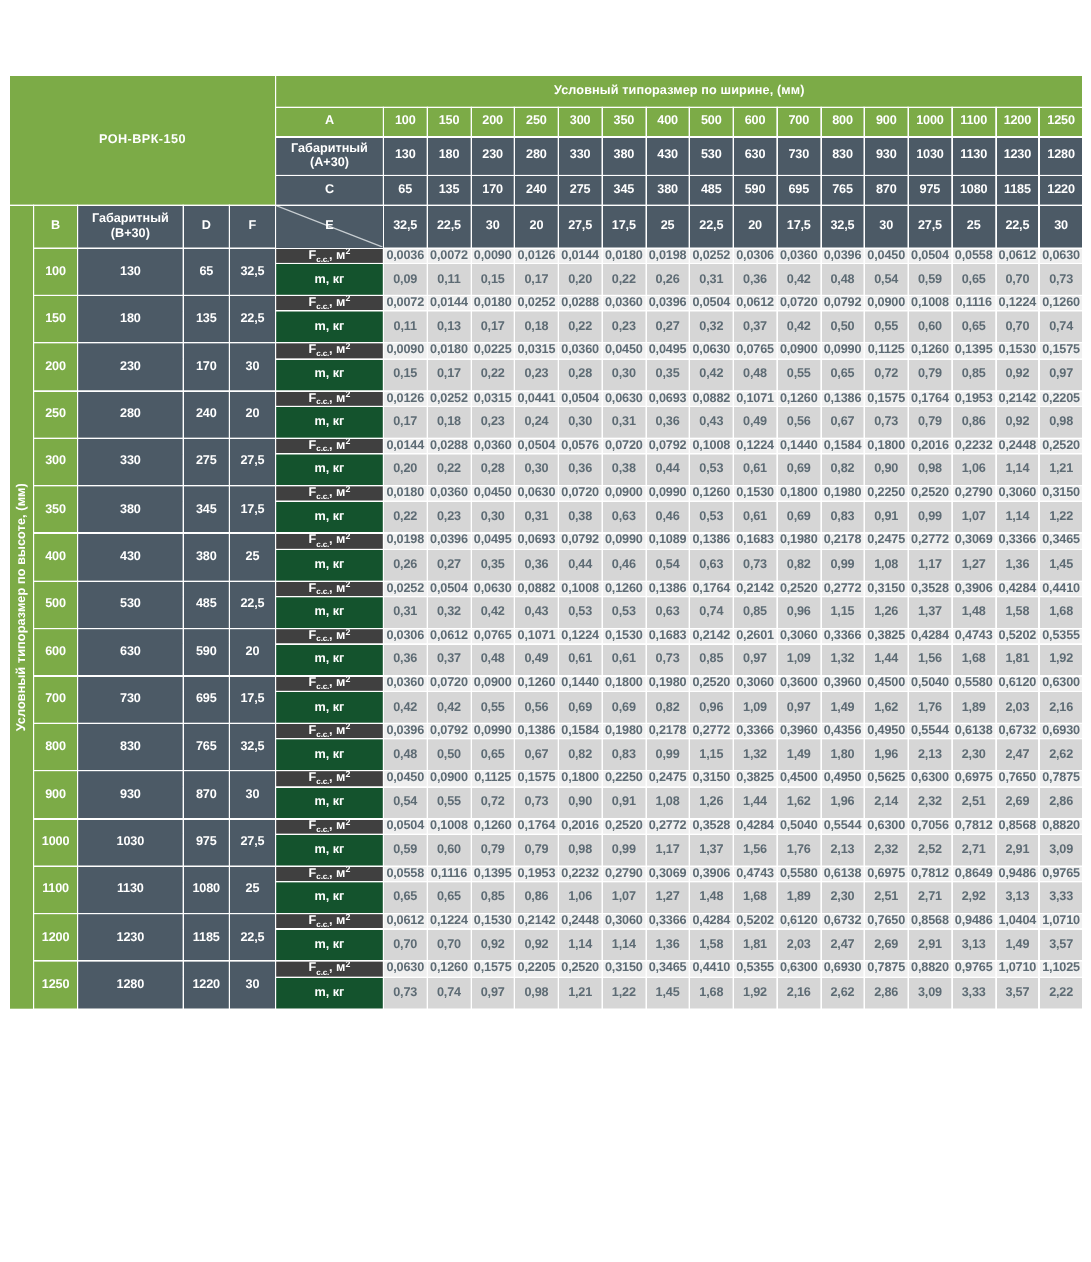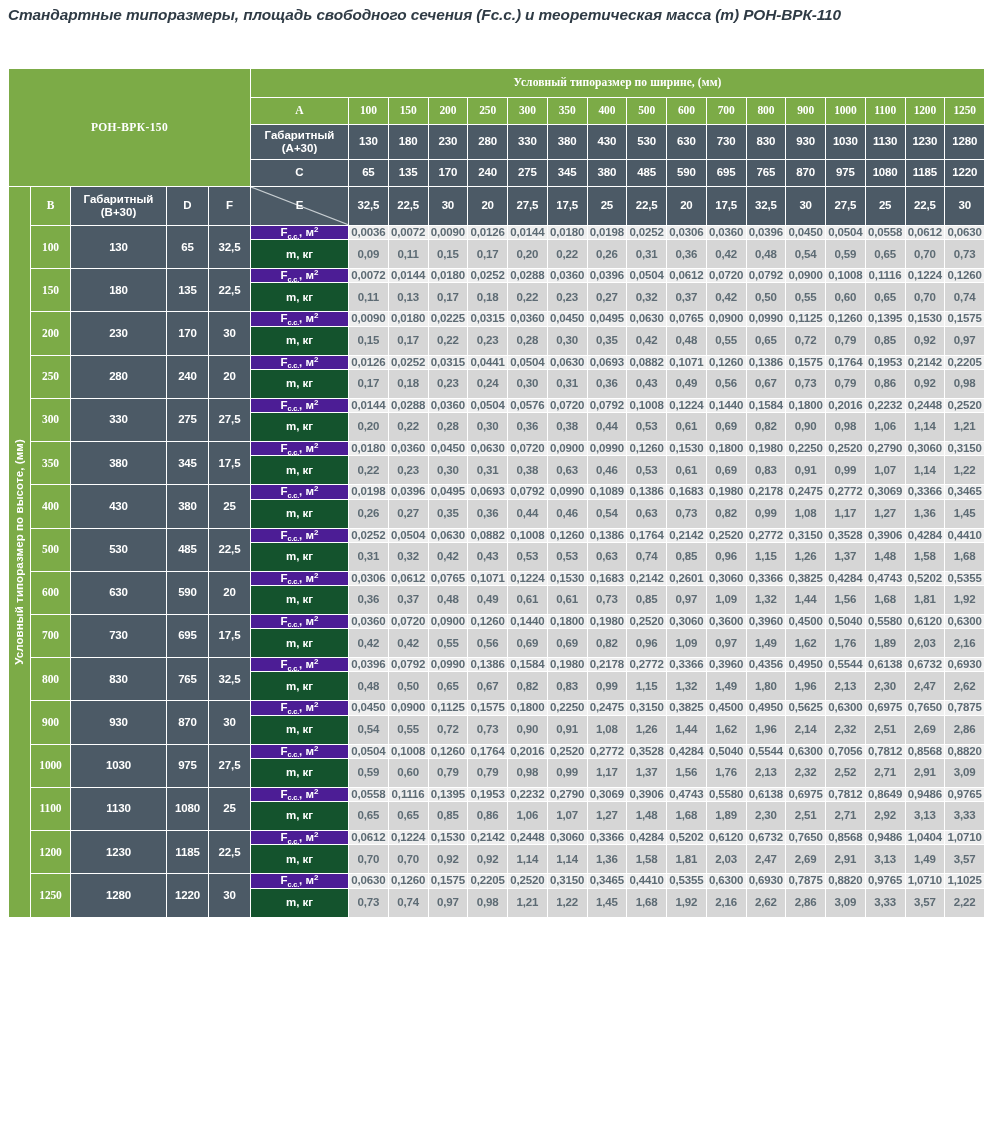--- a/index.html
+++ b/index.html
@@ -54,24 +54,24 @@
     text-align: center;
     vertical-align: middle;
     border: 1px solid #ffffff;
     font-size: 11.5px;
     font-weight: 700;
     line-height: 1.15;
     overflow: hidden;
   }
 
   
-  .green      { background: #7cab४7; font-family: Liberation Serif, serif; }
+  .green      { background: #7cab४7; }
   .green      { background: #7cab47; color: #ffffff; }
   .dark       { background: #4c5a66; color: #ffffff; }
-  .sub-light  { background: #4c1d95; color: #ffffff; }
+  .sub-light  { background: #404040; color: #ffffff; }
   .sub-light2 { background: #14532d; color: #ffffff; }
   .cell-a     { background: #efefef; color: #5d6b74; font-weight: 600; }
   .cell-b     { background: #d6d6d6; color: #5d6b74; font-weight: 600; }
 
   
   .vert-label {
     background: #7cab47;
     color: #ffffff;
     position: relative;
   }
@@ -124,21 +124,20 @@
   .fcc sup { font-size: 8px; font-weight: 700; vertical-align: baseline; position: relative; top: -4px; }
 
   .num { font-size: 11.2px; font-weight: 600; letter-spacing: -0.15px; }
   .num-f { font-size: 10.6px; }
 </style>
 </head>
 <body>
 
 <div class="page">
 
-  <div class="title">Стандартные типоразмеры, площадь свободного сечения (Fc.c.) и теоретическая масса (m) РОН-ВРК-110</div>
 
   <div class="tbl-wrap">
     <table class="grid">
       <colgroup id="cols">
           <col style="width: 22px;">
           <col style="width: 40px;">
           <col style="width: 96px;">
           <col style="width: 42px;">
           <col style="width: 42px;">
           <col style="width: 98px;">

